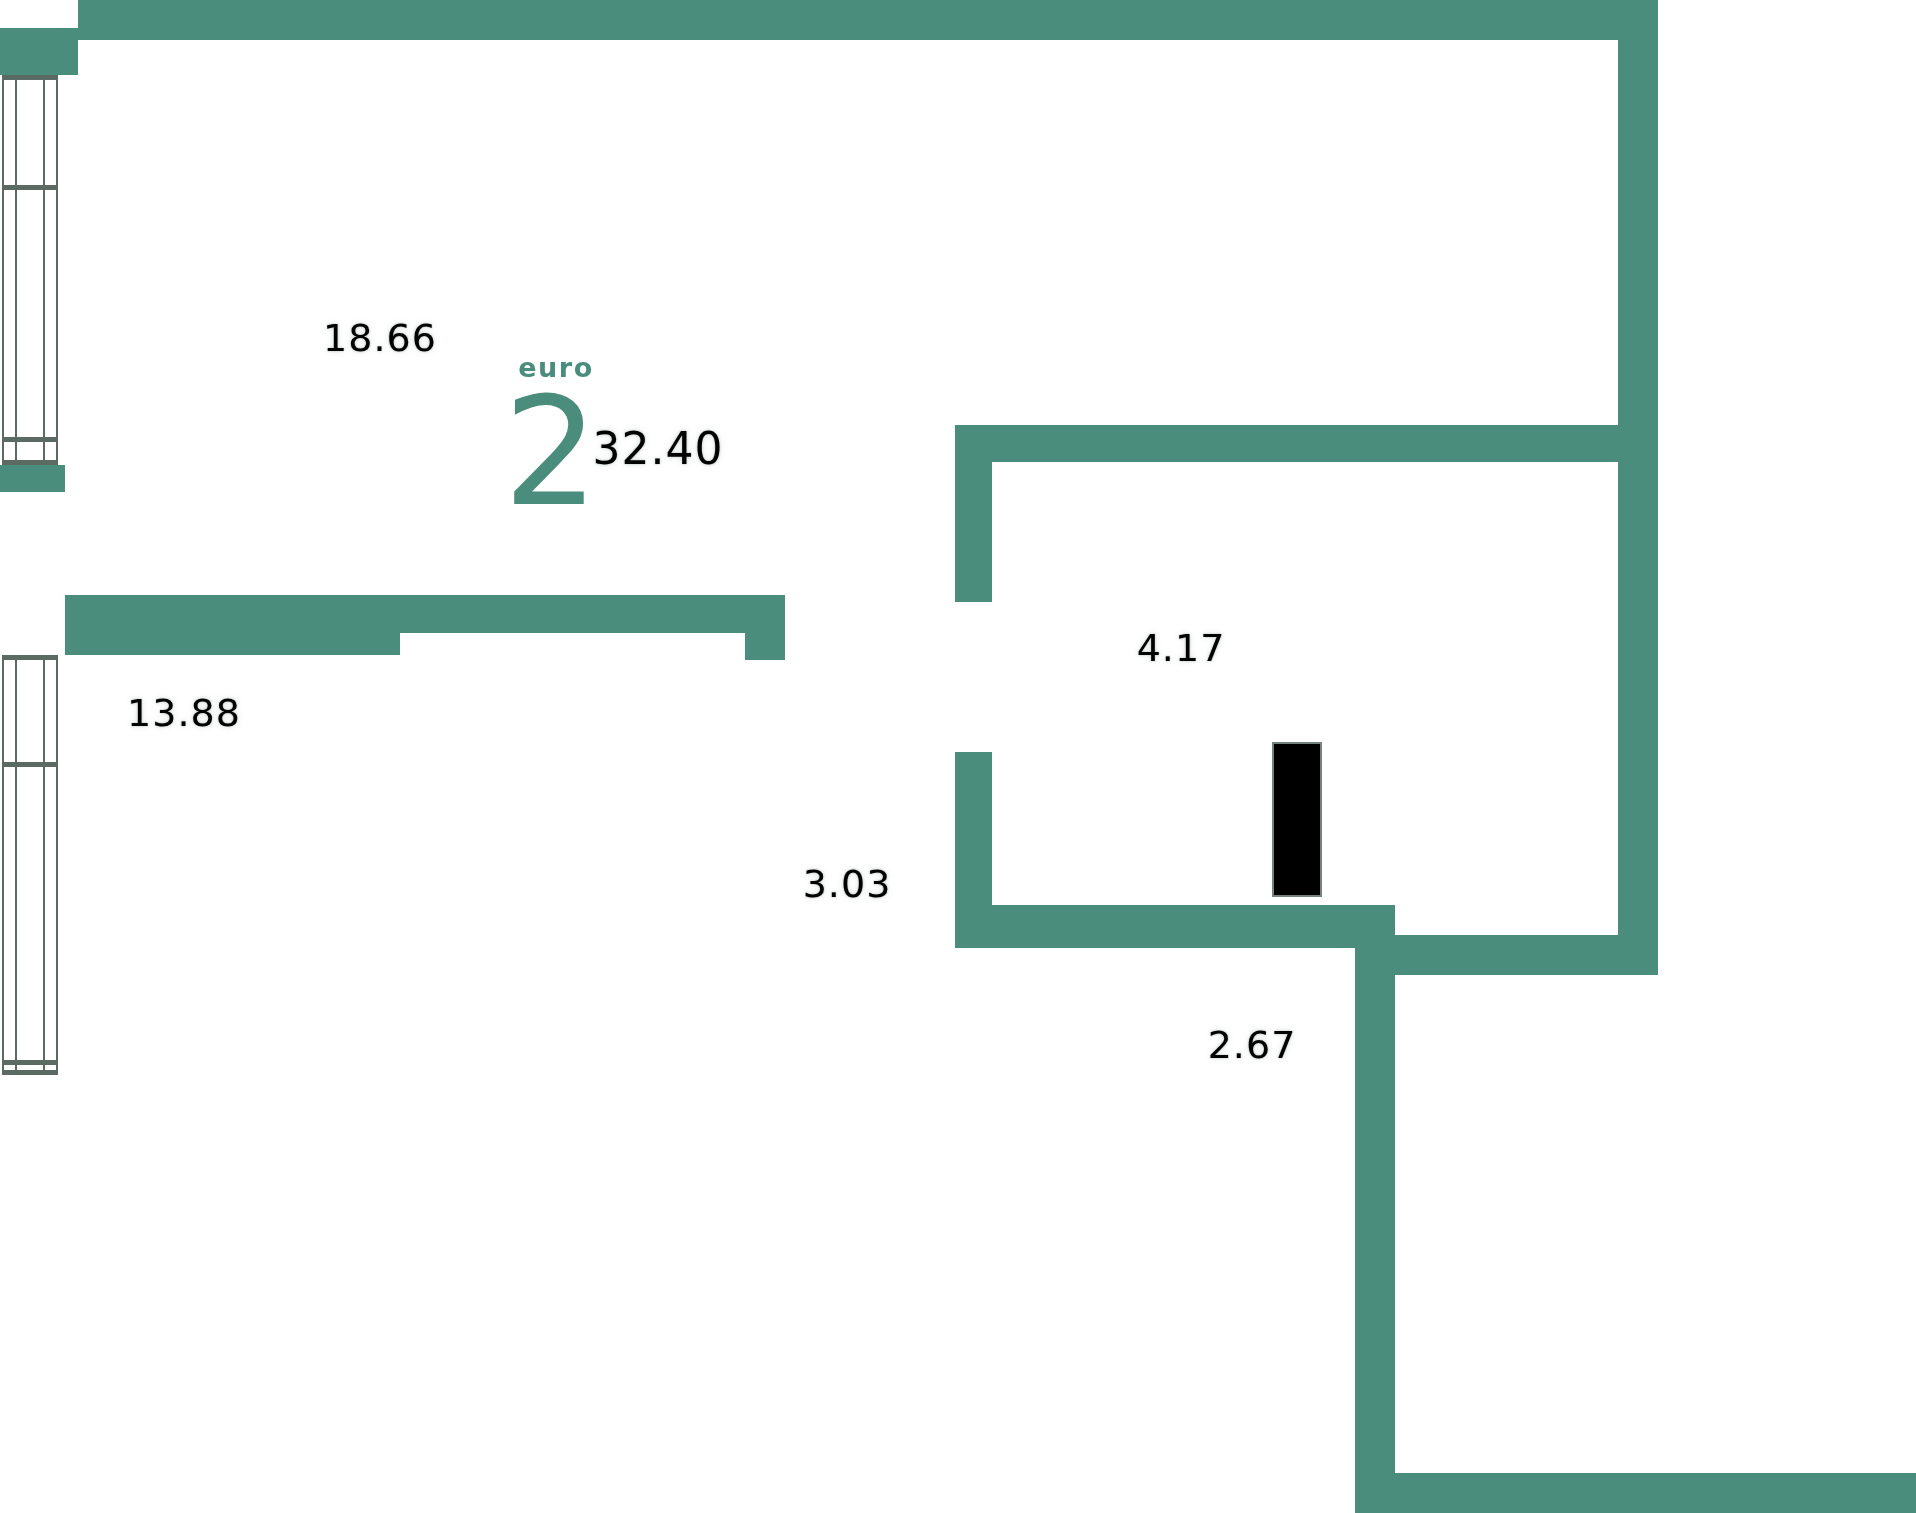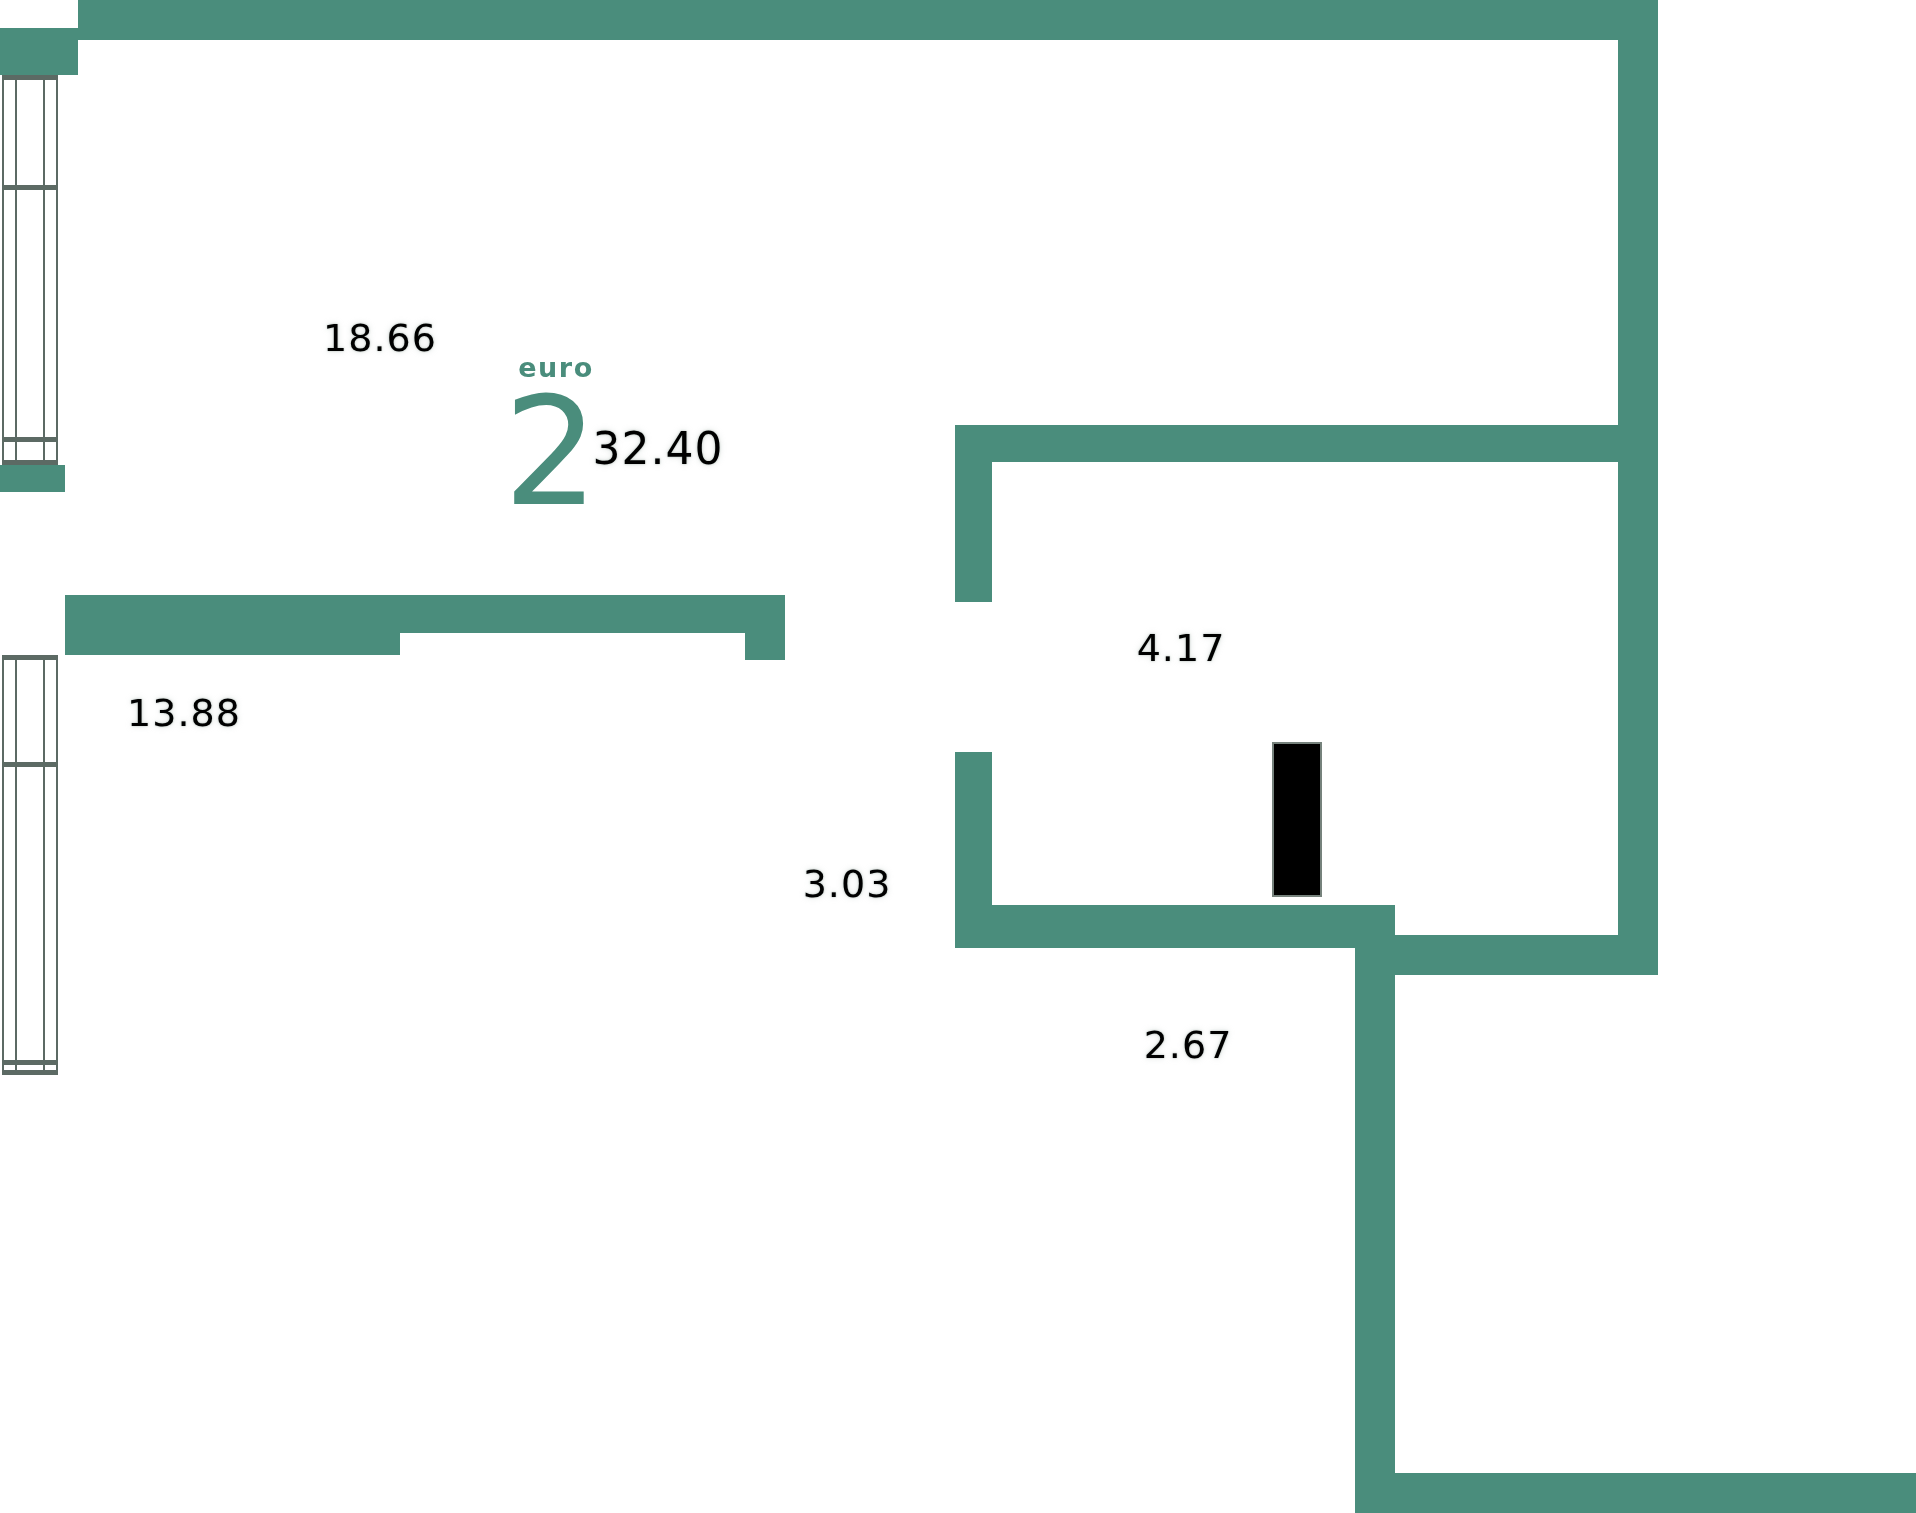--- a/index.html
+++ b/index.html
@@ -106,15 +106,15 @@
   <div class="shaft" style="left:1272px; top:742px; width:50px; height:155px;"></div>
 
   <div class="euro-label" style="left:556px; top:367px;">euro</div>
   <div class="big-count" style="left:551px; top:452px;">2</div>
   <div class="area-label total-label" style="left:658px; top:448px;">32.40</div>
 
   <div class="area-label" style="left:380px; top:338px;">18.66</div>
   <div class="area-label" style="left:184px; top:713px;">13.88</div>
   <div class="area-label" style="left:1181px; top:648px;">4.17</div>
   <div class="area-label" style="left:847px; top:884px;">3.03</div>
-  <div class="area-label" style="left:1188px; top:1045px;">2.67</div>
+  <div class="area-label" style="left:1252px; top:1045px;">2.67</div>
 
 </div>
 
 </body></html>

